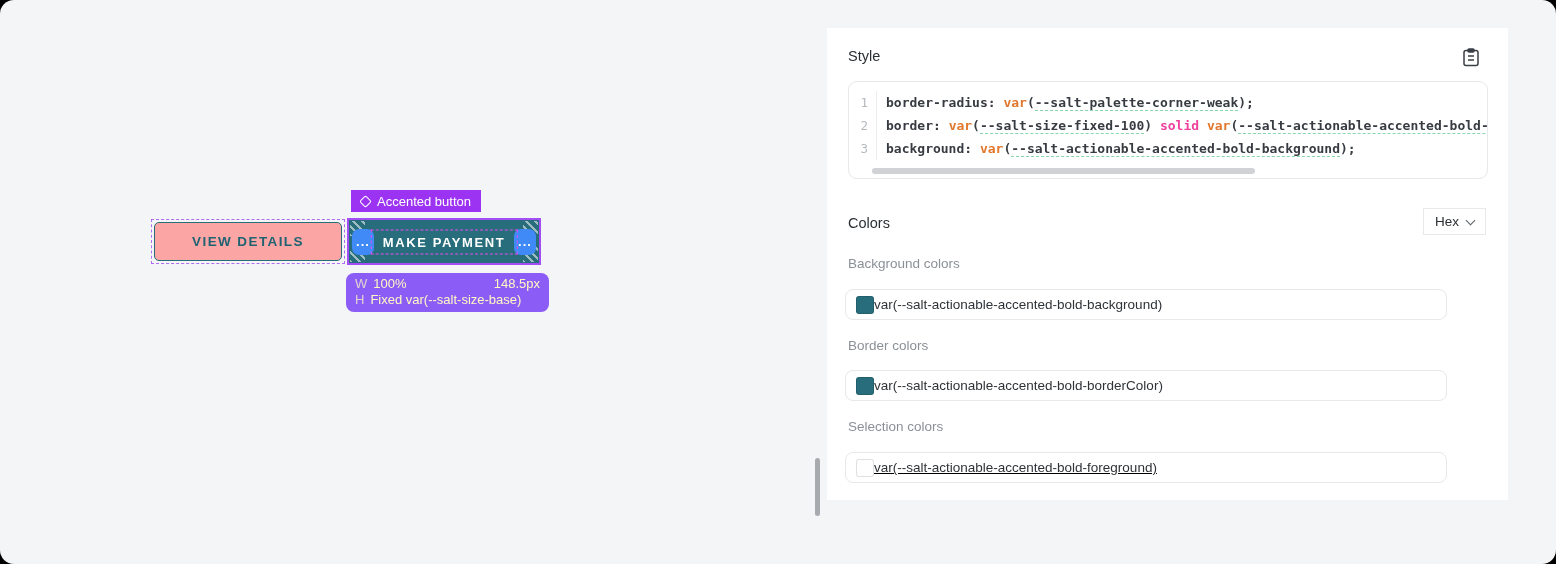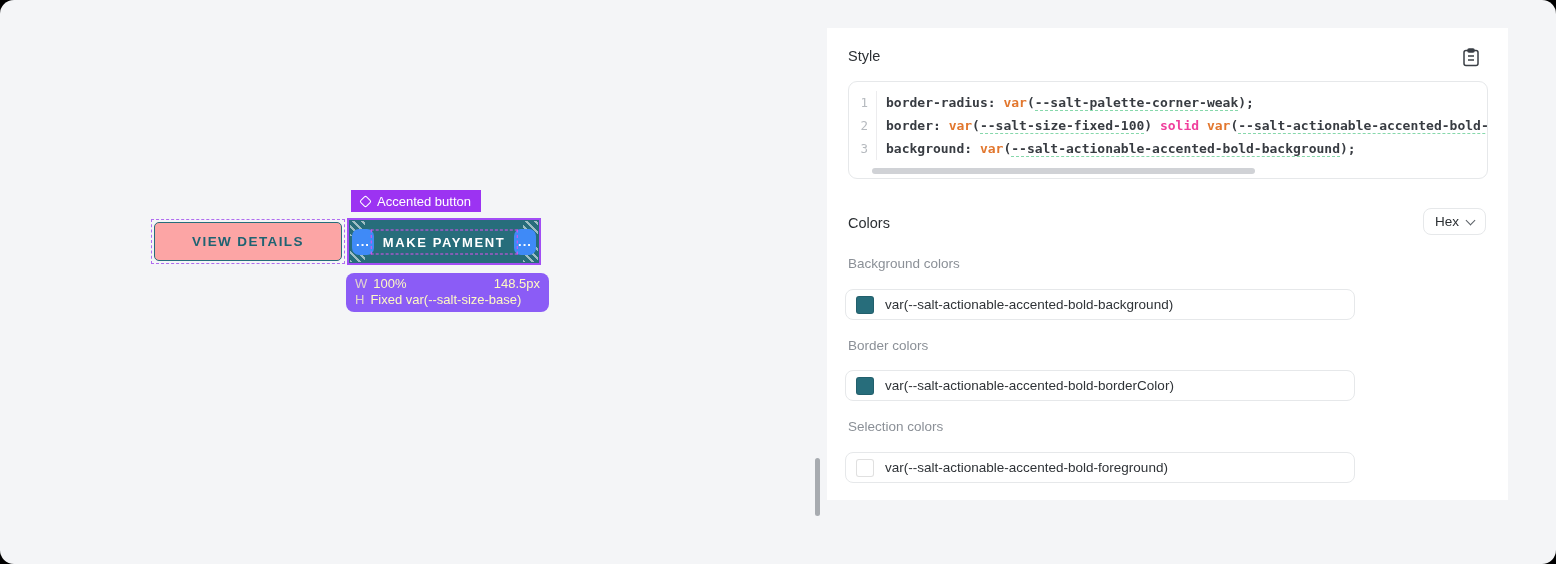--- a/index.html
+++ b/index.html
@@ -54,28 +54,28 @@
           font-family:"DejaVu Sans Mono", monospace; }
   .lcode { border-left:1px solid #ececee; padding-left:9px; font-family:"DejaVu Sans Mono", monospace;
            font-size:13px; color:#383c42; flex:1 1 auto; overflow:hidden; height:23px; line-height:23px;font-weight:bold; }
   .tk-fn { color:#e2772e; }
   .tk-kw { color:#f03f9d; }
   .tk-name { color:#383c42; border-bottom:1px dashed #86d8ab; }
   .hscroll { position:absolute; left:23px; bottom:4px; width:383px; height:6px; background:#d0d2d6; border-radius:3px; cursor:grab; }
 
   .colors-title { top:187px; }
   .hex-btn { position:absolute; right:22px; top:180px; height:27px; padding:0 11px; background:#fff;
-             border:1px solid #e6e8ea; border-radius:8px; display:inline-flex; align-items:center; gap:8px;
+             border:1px solid #e6e8ea; border-radius:0; display:inline-flex; align-items:center; gap:8px;
              font-size:13.5px; color:#2b2f33; cursor:pointer; font-family:"Liberation Sans", sans-serif; }
   .chev { width:7px; height:7px; border-right:1.5px solid #5b6066; border-bottom:1.5px solid #5b6066;
           transform:rotate(45deg); margin-top:-3px; }
 
   .grp-label { position:absolute; left:21px; font-size:13.5px; color:#8b9097; }
-  .color-row { position:absolute; left:18px; width:510px; height:31px; background:#fff; border:1px solid #e6e8ea;
-               border-radius:8px; display:flex; align-items:center; gap:11px; padding:0 10px; cursor:pointer; }
+  .color-row { position:absolute; left:18px; width:602px; height:31px; background:#fff; border:1px solid #e6e8ea;
+               border-radius:8px; display:flex; align-items:center; padding:0 10px; cursor:pointer; }
   .swatch { width:18px; height:18px; border-radius:3px; border:1px solid rgba(0,0,0,.12); flex:0 0 auto; }
   .color-val { font-size:13.5px; color:#2f3337; white-space:nowrap; overflow:hidden; }
 </style>
 </head>
 <body>
 
 <div class="stage">
 
   <div class="scene">
 
@@ -145,19 +145,19 @@
         <div class="color-row" style="top: 261px;">
           <span class="swatch" style="background: rgb(39, 109, 123);"></span>
           <span class="color-val">var(--salt-actionable-accented-bold-background)</span>
         </div>
         <div class="grp-label" style="top: 310px;">Border colors</div>
         <div class="color-row" style="top: 342px;">
           <span class="swatch" style="background: rgb(39, 109, 123);"></span>
           <span class="color-val">var(--salt-actionable-accented-bold-borderColor)</span>
         </div>
         <div class="grp-label" style="top: 391px;">Selection colors</div>
-        <div class="color-row" style="top: 424px;">
+        <div class="color-row" style="top: 424px; text-decoration: underline;">
           <span class="swatch" style="background: rgb(255, 255, 255);"></span>
           <span class="color-val">var(--salt-actionable-accented-bold-foreground)</span>
         </div>
       </div>
   </div>
 </div>
 
 </body></html>

